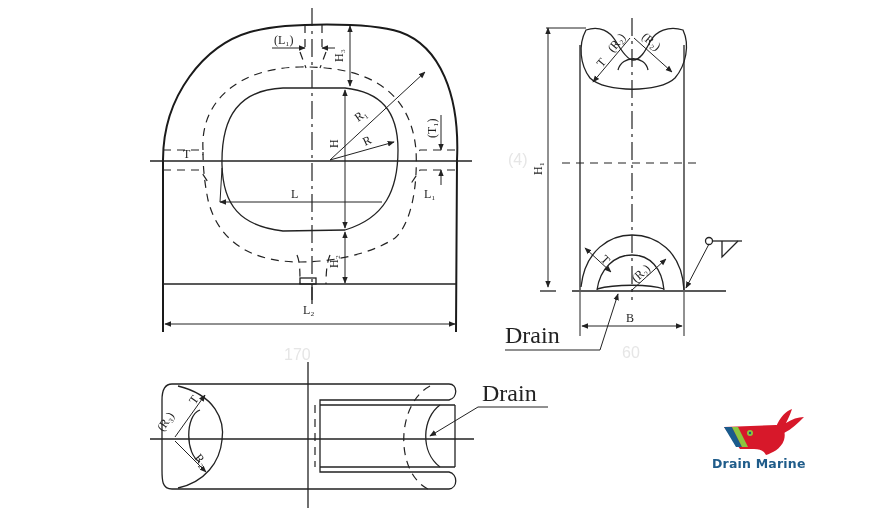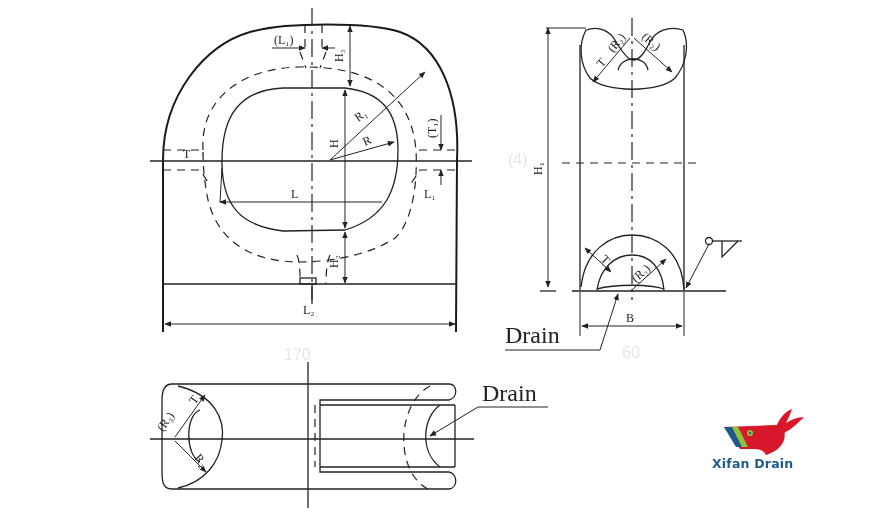--- a/index.html
+++ b/index.html
@@ -173,13 +173,13 @@
 <svg id="logo" viewBox="0 0 96 70" xmlns="http://www.w3.org/2000/svg">
   <g>
     <path d="M10,22 L62,20 C70,20 72,28 70,35 C67,44 58,48 52,50 C50,46 46,44 40,44 L26,44 Z" fill="#d7182a"></path>
     <path d="M62,22 C66,12 72,6 78,4 C76,10 74,14 72,18 C78,14 84,12 90,12 C84,18 78,24 70,28 Z" fill="#d7182a"></path>
     <path d="M10,22 L18,22 L28,42 L22,42 Z" fill="#1a5b8c"></path>
     <path d="M18,22 L24,22 L34,42 L28,42 Z" fill="#8cc63f"></path>
     <circle cx="36" cy="28" r="3" fill="#8cc63f"></circle>
     <circle cx="36" cy="28" r="1.2" fill="#1a5b8c"></circle>
   </g>
 </svg>
-<div id="logo-text">Xifan Drain</div>
+<div id="logo-text">Drain Marine</div>
 
 </body></html>

